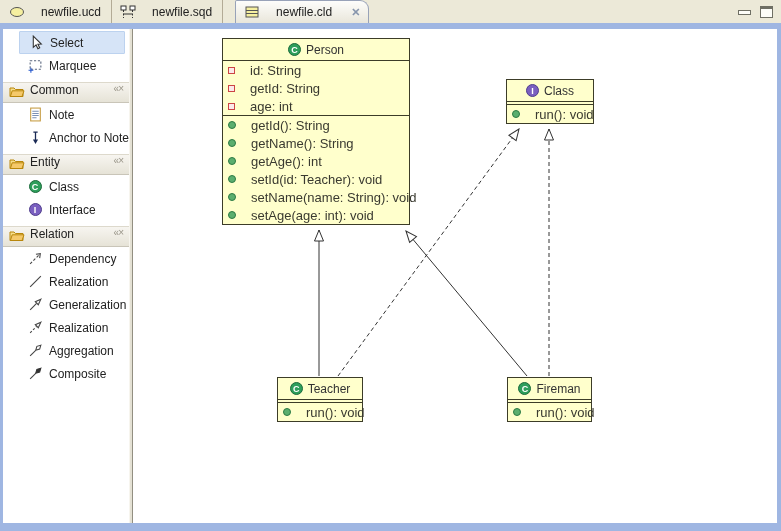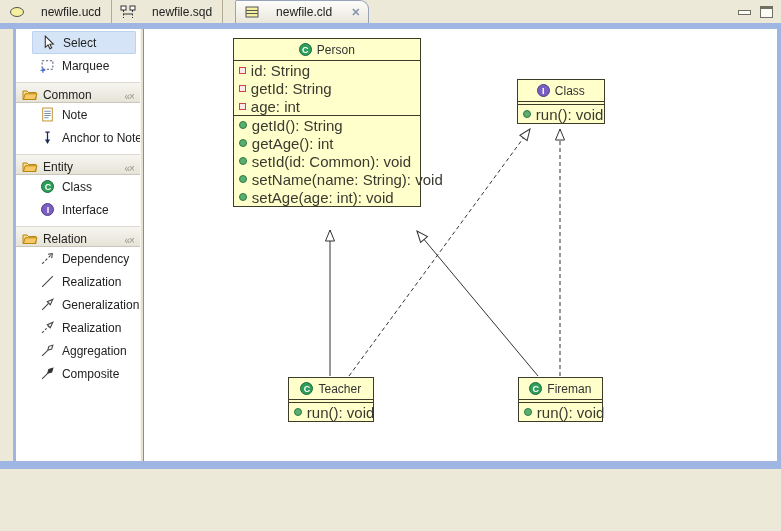--- a/index.html
+++ b/index.html
@@ -15,51 +15,51 @@
   .tab.active { background:linear-gradient(#FDFDFB,#E9E6DA); border:1px solid #98a2b8; border-bottom:none;
                 border-radius:2px 9px 0 0; margin-left:12px; padding-right:8px; }
   .tab .close { color:#8896ad; font-size:11px; font-weight:bold; margin-left:3px; }
   .tab-icons { margin-left:auto; display:flex; align-items:center; gap:9px; padding-right:8px; }
   .btn-min { width:13px; height:5px; border:1px solid #6f6f64; background:#fdfdf8; margin-top:2px; }
   .btn-max { width:13px; height:12px; border:1px solid #6f6f64; border-top:3px solid #6f6f64; background:#fdfdf8; }
 
   .blueband { height:6px; background:#9FB6E2; }
 
   
-  .body { display:flex; height:432px;padding-left:13px; }
+  .body { display:flex; height:494px; }
   .edge-l { width:3px; background:#9FB6E2; }
   .edge-r { width:4px; background:#9FB6E2; }
   .bottomborder { height:8px; background:#9FB6E2; }
 
   
   .palette { width:126px; background:#fff; padding-top:2px; overflow:hidden; }
   .pal-item { display:flex; align-items:center; gap:6px; height:23px; padding-left:24px; cursor:default; }
   .pal-item .lbl { white-space:nowrap; }
   .pal-item.selected { background:#D6E4F7; border:1px solid #BCD2EF; margin:0 4px 0 16px; padding-left:8px; border-radius:1px; }
-  .pal-hdr { display:flex; align-items:flex-end; gap:5px; height:21px; margin-top:5px; padding:0 6px 0 6px;
+  .pal-hdr { display:flex; align-items:flex-start; gap:5px; height:21px; margin-top:5px; padding:0 6px 0 6px;
              background:linear-gradient(#F7F5F0,#E6E3D7); border-top:1px solid #DDD9CC; border-bottom:1px solid #C9C5B8; }
   .pal-hdr .pin { margin-left:auto; color:#9a968a; font-size:10px; letter-spacing:-1px; }
   .ico { display:inline-flex; width:16px; height:16px; align-items:center; justify-content:center; flex:0 0 16px; }
 
   .badge { display:inline-flex; width:13px; height:13px; border-radius:50%; align-items:center; justify-content:center;
            color:#fff; font-size:9px; font-weight:bold; font-family:"Liberation Sans",sans-serif; }
   .badge.cls { background:#2E9E5B; border:1px solid #1C6B3B; }
   .badge.ifa { background:#7A5FC0; border:1px solid #4F3D8C; }
 
   
   .canvas { position:relative; width:644px; background:#fff; overflow:hidden; }
   .divider { width:4px; background:#E4E1D4; border-left:1px solid #F7F5EE; border-right:1px solid #928F81; }
   svg.rel-layer { position:absolute; left:0; top:0; z-index:1; }
 
   .uml-box { position:absolute; z-index:2; background:#FFFFCC; border:1px solid #3C3C28; color:#3a3a30; }
   .uml-hdr { display:flex; align-items:center; justify-content:center; gap:5px; height:22px;
              border-bottom:1px solid #3C3C28; font-size:12px; color:#333; }
   .uml-attrs { border-bottom:1px solid #3C3C28; }
   .uml-attrs.empty { height:3px; }
-  .uml-row { display:flex; align-items:center; gap:5px; height:18px; padding:0 5px; font-size:15px; white-space:nowrap; }
+  .uml-row { display:flex; align-items:center; gap:15px; height:18px; padding:0 5px; font-size:13px; white-space:nowrap; }
   .sq-attr { width:7px; height:7px; border:1px solid #C44; background:#FBE9E9; flex:0 0 7px; }
   .dot-meth { width:8px; height:8px; border-radius:50%; background:#5BAE6E; border:1px solid #2D7A44; flex:0 0 8px; }
 </style>
 </head>
 <body>
 
 <div class="window">
 
   <div class="tabbar">
     <div class="tab">
@@ -267,25 +267,29 @@
               <span>age: int</span>
             </div>
           </div>
           <div>
             <div class="uml-row">
               <span class="dot-meth"></span>
               <span>getId(): String</span>
             </div>
             <div class="uml-row">
               <span class="dot-meth"></span>
+              <span>getName(): String</span>
+            </div>
+            <div class="uml-row">
+              <span class="dot-meth"></span>
               <span>getAge(): int</span>
             </div>
             <div class="uml-row">
               <span class="dot-meth"></span>
-              <span>setId(id: Common): void</span>
+              <span>setId(id: Teacher): void</span>
             </div>
             <div class="uml-row">
               <span class="dot-meth"></span>
               <span>setName(name: String): void</span>
             </div>
             <div class="uml-row">
               <span class="dot-meth"></span>
               <span>setAge(age: int): void</span>
             </div>
           </div>

